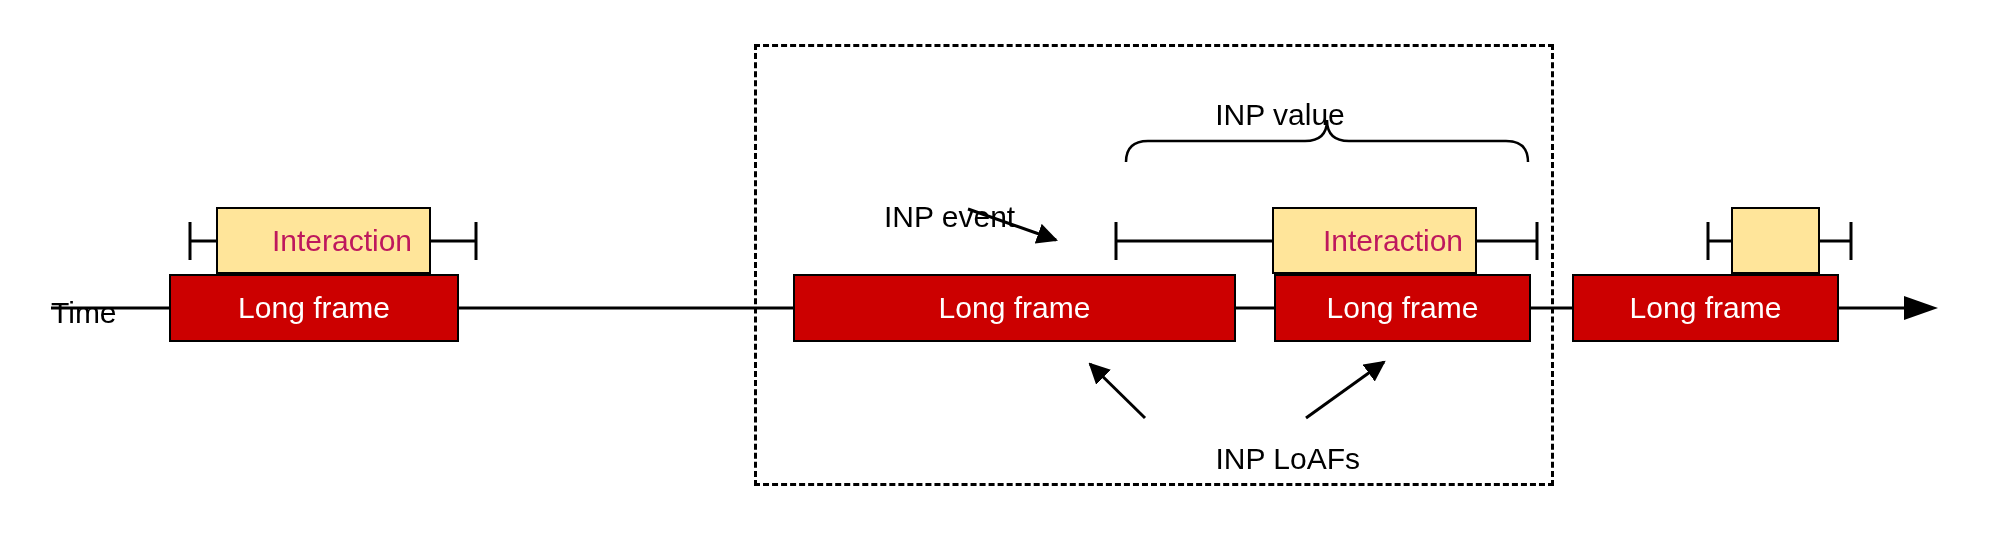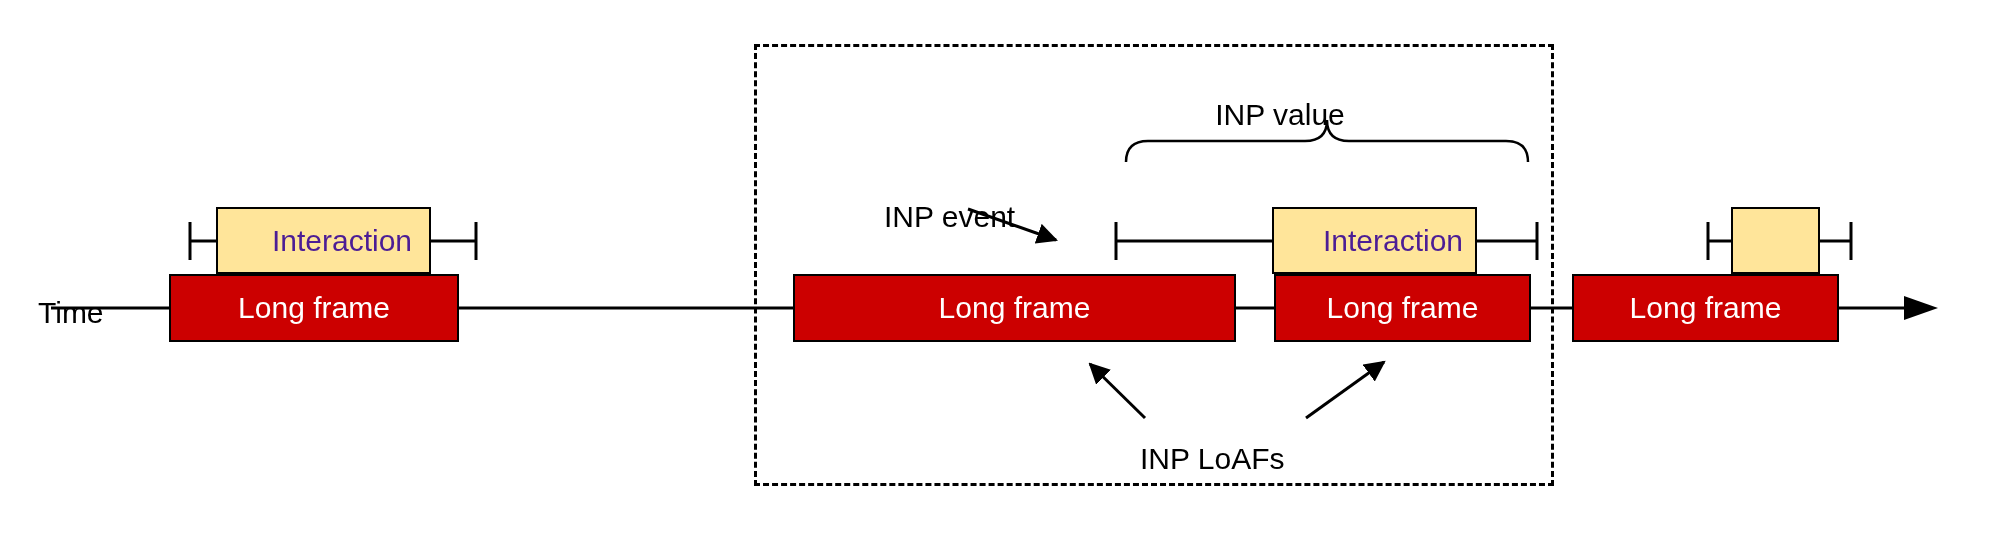--- a/index.html
+++ b/index.html
@@ -33,43 +33,43 @@
   }
   .frame {
     background:var(--long-frame-fill,#cc0000);
     border:2px solid var(--box-border,#000);
     color:var(--long-frame-text,#fff);
     z-index:2;
   }
   .interaction {
     background:var(--interaction-fill,#ffe59a);
     border:2px solid var(--box-border,#000);
-    color:#4c1d95;
+    color:#be185d;
     z-index:3;
     padding-left:37px;
   }
   .frame-1 { left:169px;  top:274px; width:290px; height:68px; }
   .frame-2 { left:793px;  top:274px; width:443px; height:68px; }
   .frame-3 { left:1274px; top:274px; width:257px; height:68px; }
   .frame-4 { left:1572px; top:274px; width:267px; height:68px; }
   .interaction-1 { left:216px;  top:207px; width:215px; height:67px; }
   .interaction-2 { left:1272px; top:207px; width:205px; height:67px; }
   .interaction-3 { left:1731px; top:207px; width:89px;  height:67px; }
   .label {
     position:absolute;
     font-size:30px;
     color:#000;
     z-index:4;
     white-space:nowrap;
     margin-top:24px;
   }
-  .time-label      { left:38px;   top:272px; }
+  .time-label      { left:51px;   top:272px; }
   .inp-value-label { left:1150px; top:74px;  width:260px; text-align:center; }
   .inp-event-label { left:884px;  top:176px; }
-  .inp-loafs-label { left:1140px; top:418px; width:220px; text-align:left; }
+  .inp-loafs-label { left:1140px; top:418px; width:220px; text-align:right; }
 </style>
 </head>
 <body>
 
 <div class="canvas">
 
   <svg class="layer" viewBox="0 0 2004 546">
     <defs>
       <marker id="arrow" viewBox="0 0 10 10" refX="9" refY="5" markerWidth="7" markerHeight="7" orient="auto">
         <path d="M0,0 L10,5 L0,10 z" fill="#000"></path>

